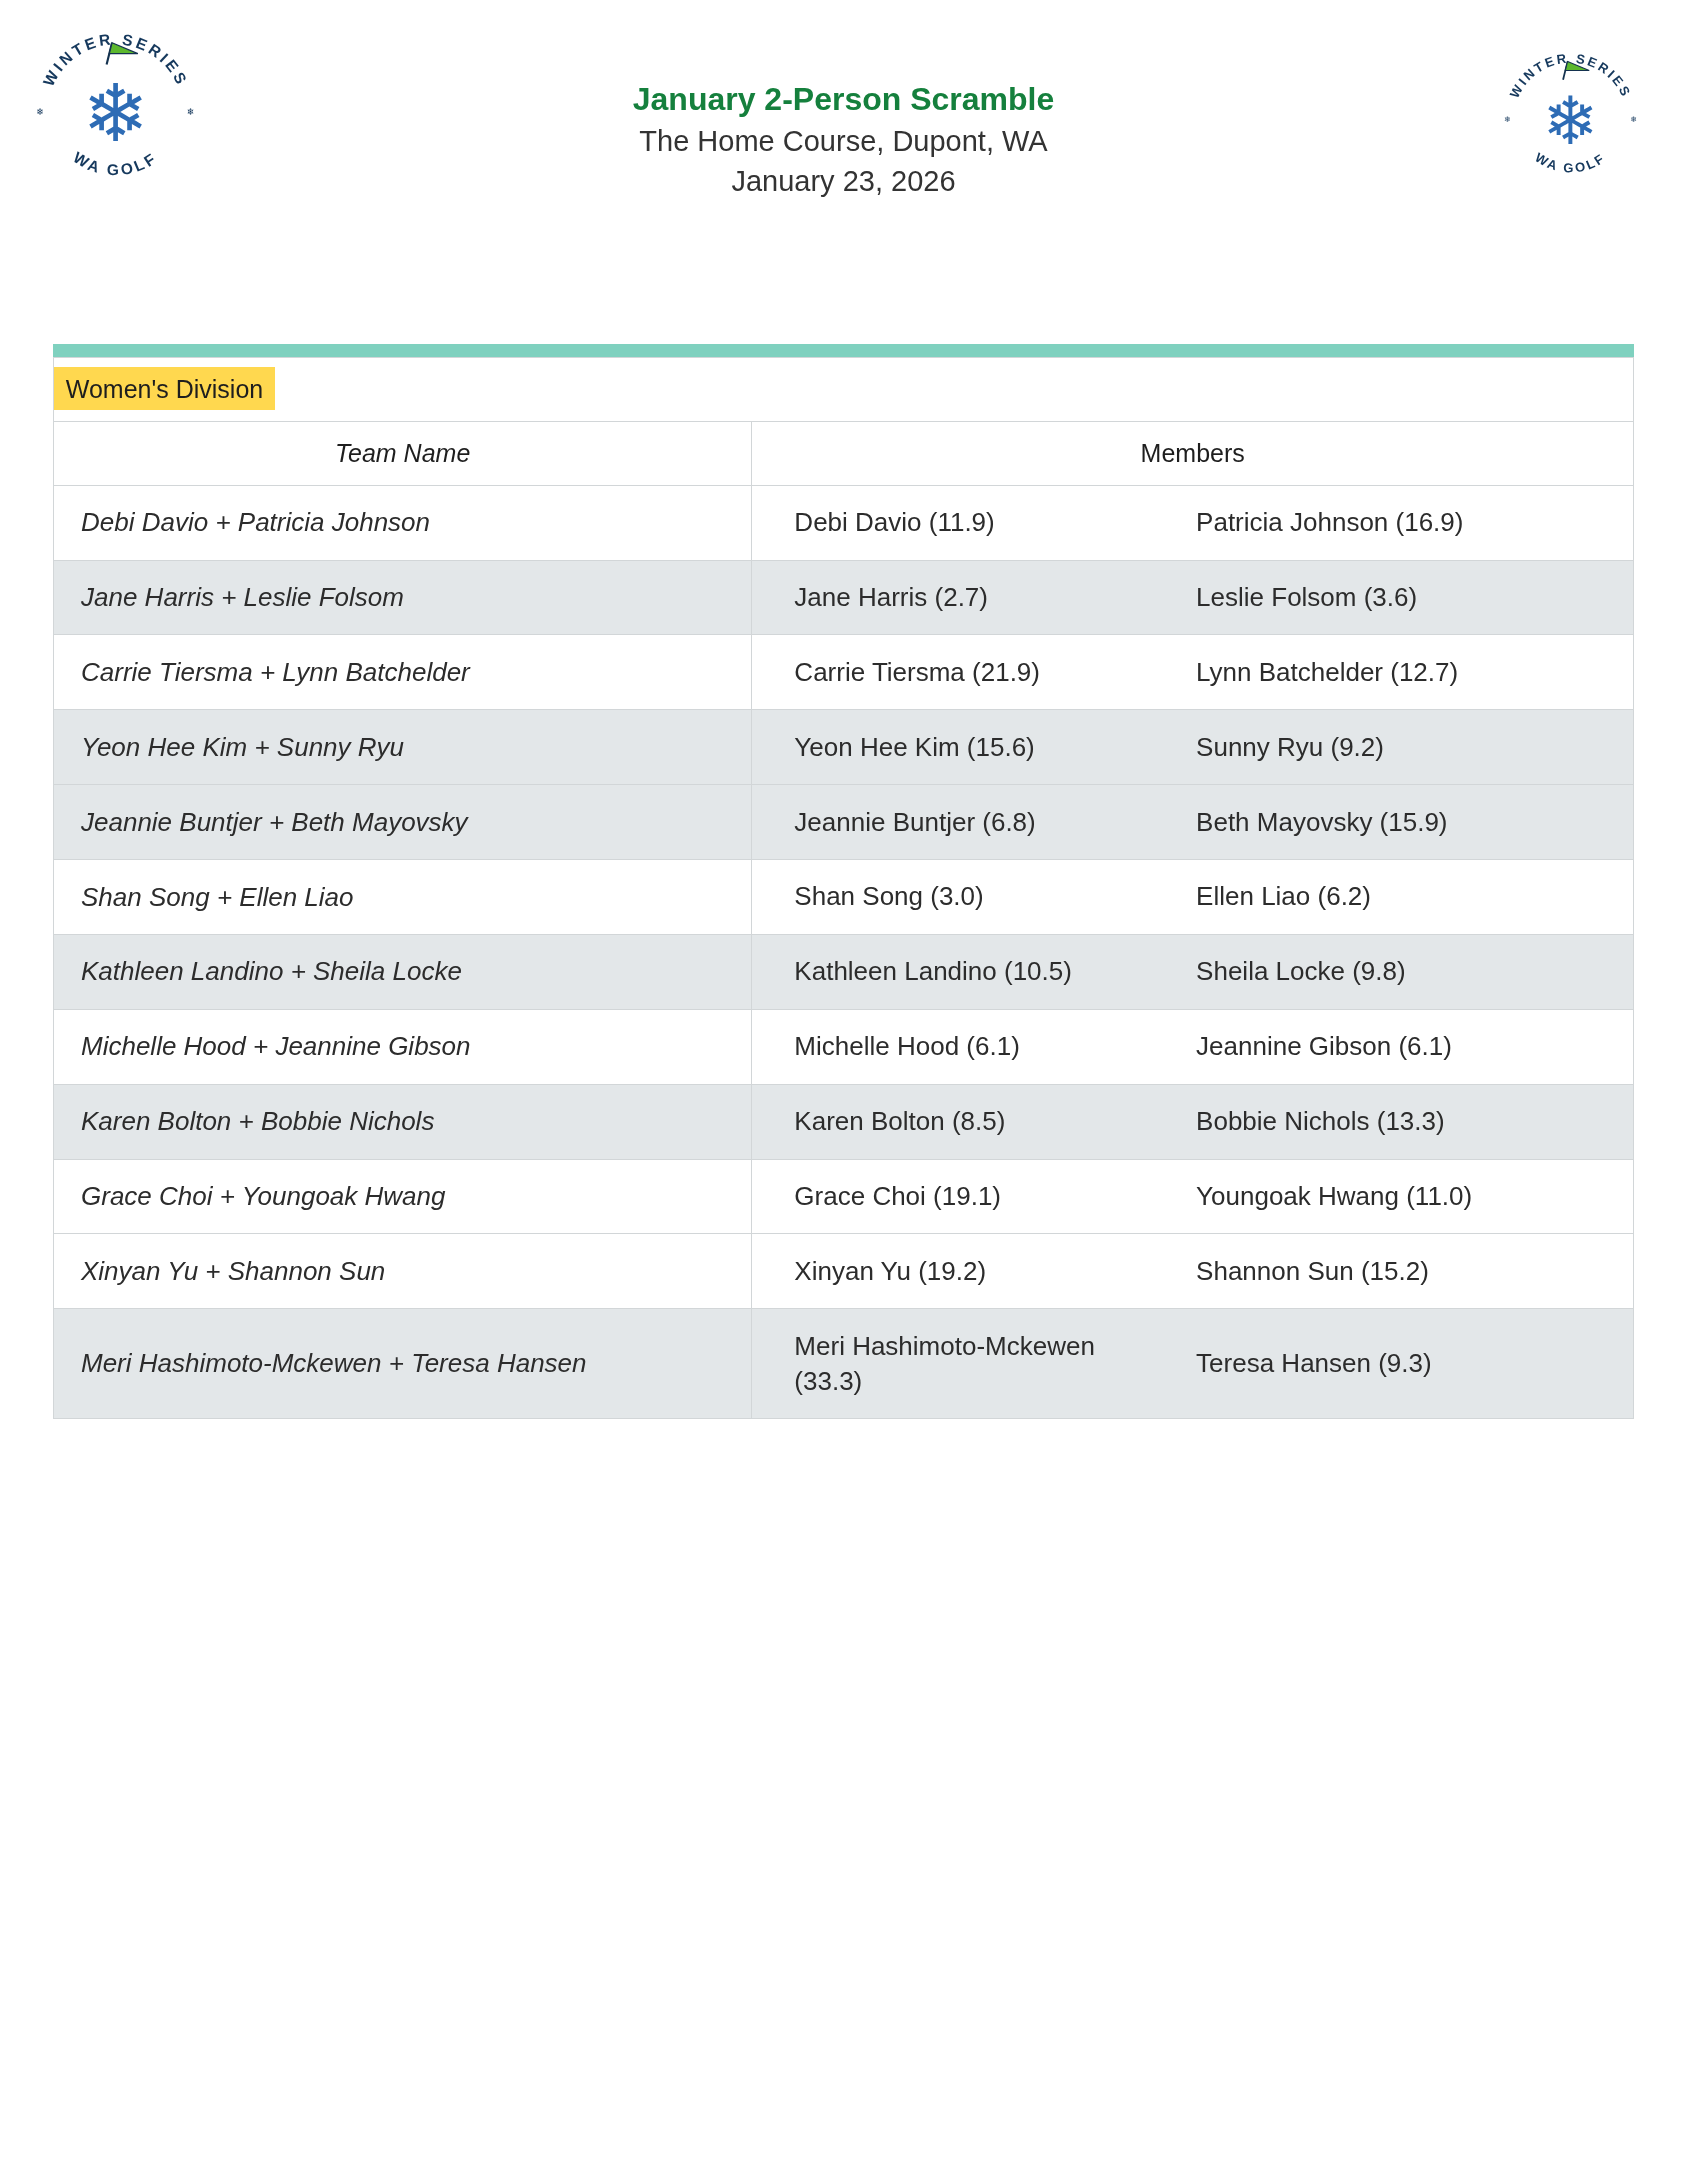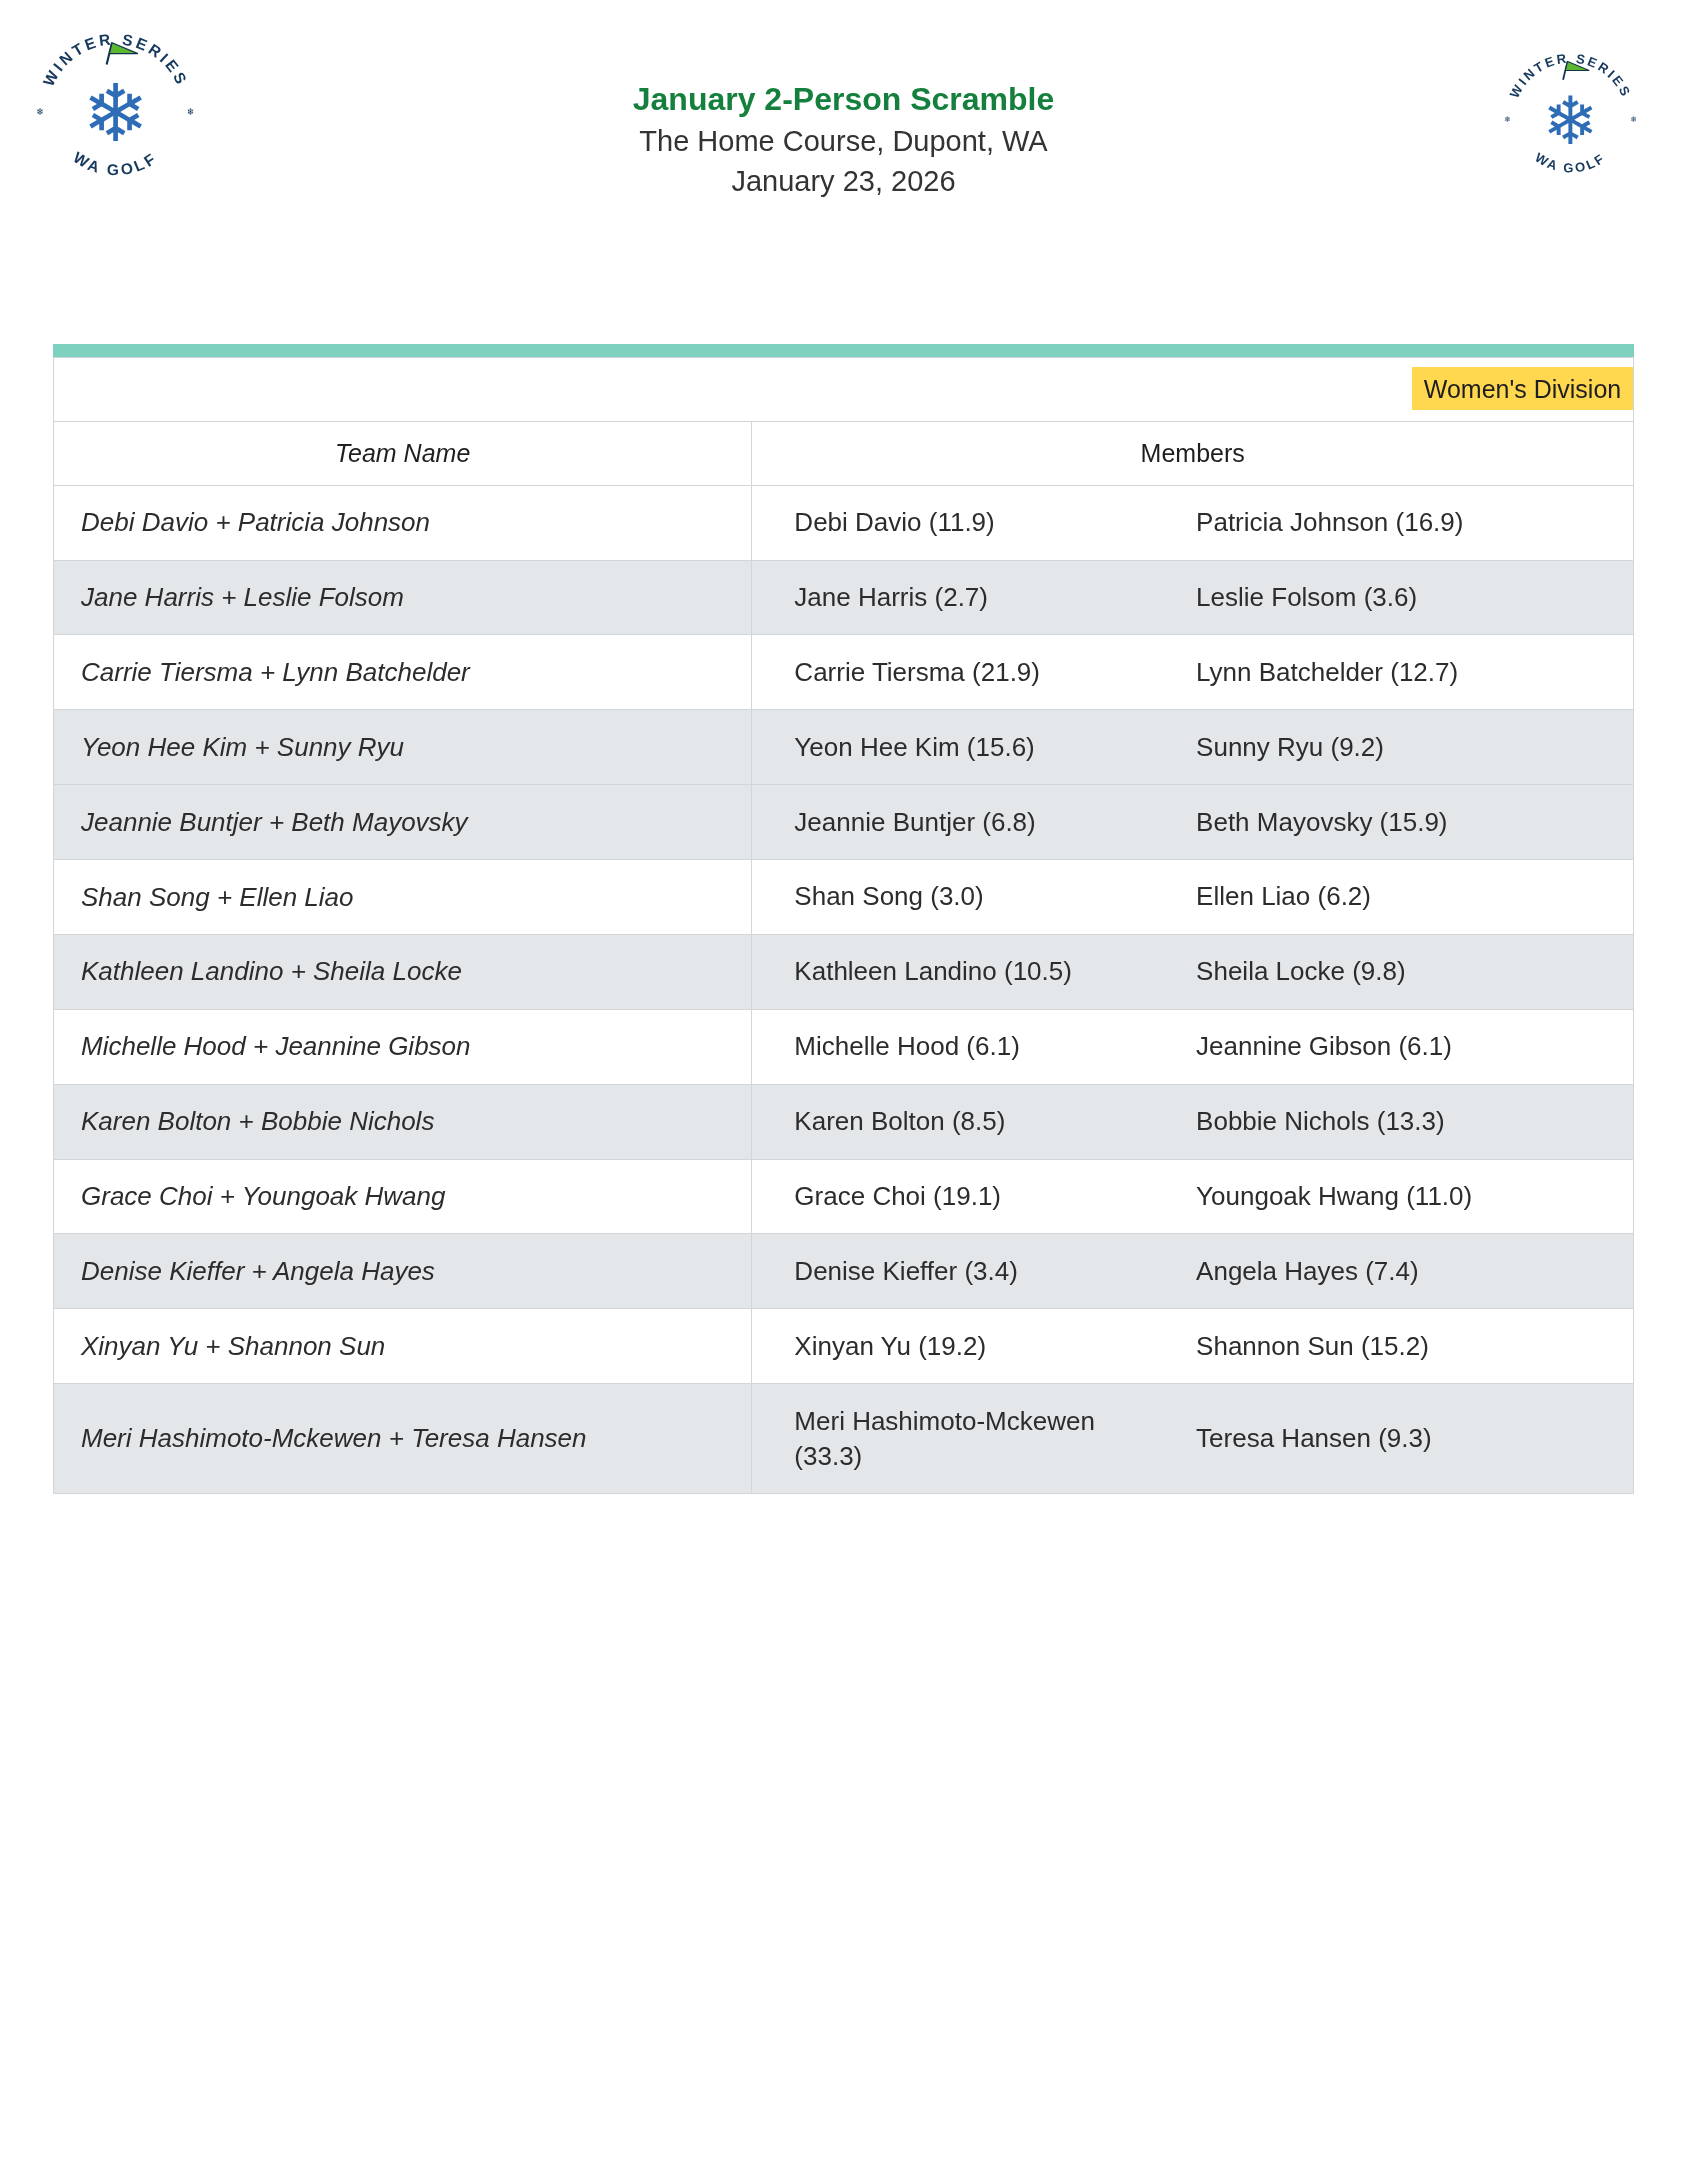--- a/index.html
+++ b/index.html
@@ -29,21 +29,21 @@
 
   
   .table-wrap { position: absolute; left: 53px; top: 344px; width: 1581px; }
   .teal-bar { height: 12.7px; background: var(--accent, #7fd1bf); }
   table { width: 100%; border-collapse: collapse; border: 0.8px solid var(--border, #d2d6d8); table-layout: fixed; background: #fff; }
   col.c-team { width: 44.2%; }
   col.c-m1 { width: 27.8%; }
   col.c-m2 { width: 28%; }
   tr { border-bottom: 0.8px solid var(--border, #d2d6d8); }
   .vline { border-right: 0.8px solid var(--border, #d2d6d8); font-style: italic; }
-  .division-cell { height: 64px; text-align: right; font-size: 25px; color: #1e1e1e; padding: 0; }
+  .division-cell { height: 64px; text-align: left; font-size: 25px; color: #1e1e1e; padding: 0; }
   .highlight { background: var(--highlight, #ffd84f); padding: 7.6px 11.8px; }
   th.col-h { height: 64px; font-size: 25px; font-weight: normal; text-align: center; color: #1e1e1e; }
   tbody td { font-size: 26px; color: #2c2c2c; vertical-align: middle; padding: 19.4px 15px; }
   td.team { padding-left: 27px; }
   td.m1 { padding-left: 42px; }
   td.m2 { padding-left: 5px; }
   .mwrap { max-width: 308px; line-height: 1.35; }
   tbody tr.alt { background: var(--alt, #e3e7e9); }
 </style>
 </head>
@@ -192,29 +192,20 @@
   </tr>
           <tr>
     <td class="team vline">Grace Choi + Youngoak Hwang</td>
     <td class="m1">
               <div class="mwrap">Grace Choi (19.1)</div>
             </td>
     <td class="m2">
               <div class="mwrap">Youngoak Hwang (11.0)</div>
             </td>
   </tr>
-          <tr class="alt">
-    <td class="team vline">Denise Kieffer + Angela Hayes</td>
-    <td class="m1">
-              <div class="mwrap">Denise Kieffer (3.4)</div>
-            </td>
-    <td class="m2">
-              <div class="mwrap">Angela Hayes (7.4)</div>
-            </td>
-  </tr>
           <tr>
     <td class="team vline">Xinyan Yu + Shannon Sun</td>
     <td class="m1">
               <div class="mwrap">Xinyan Yu (19.2)</div>
             </td>
     <td class="m2">
               <div class="mwrap">Shannon Sun (15.2)</div>
             </td>
   </tr>
           <tr class="alt">

